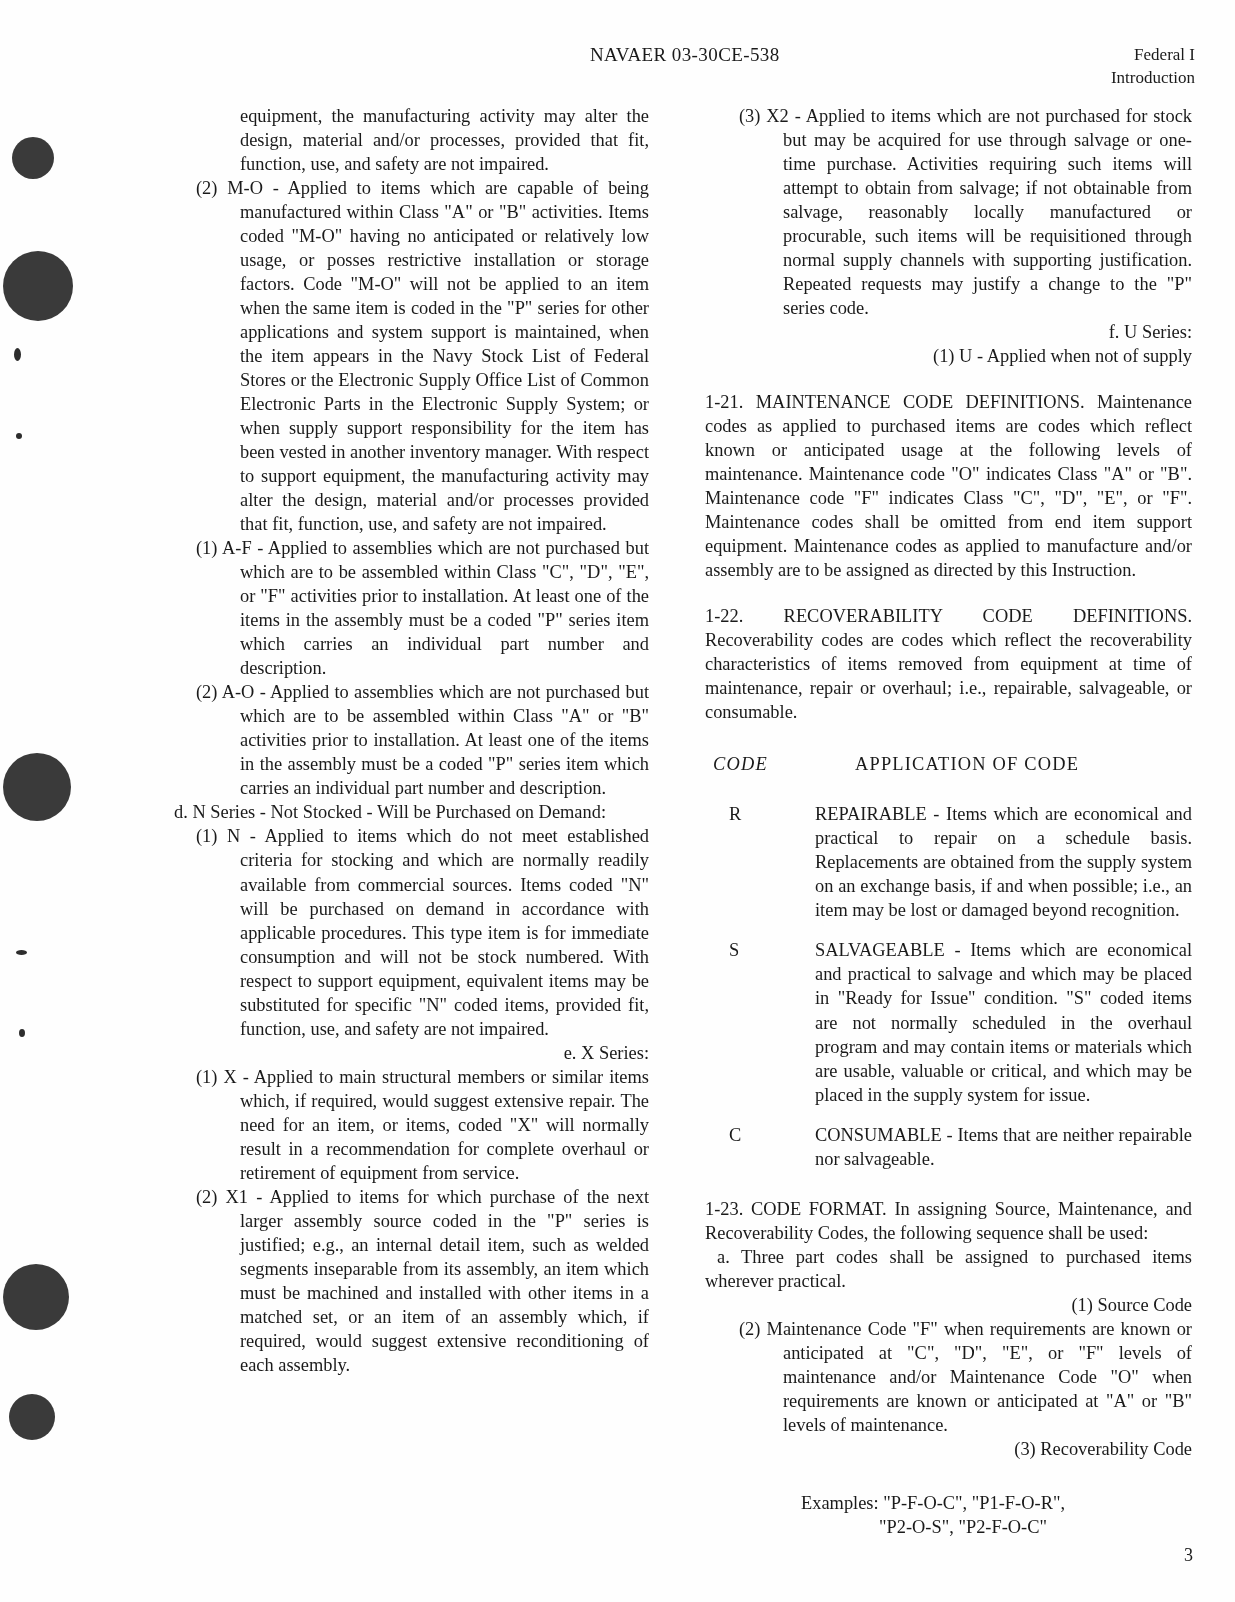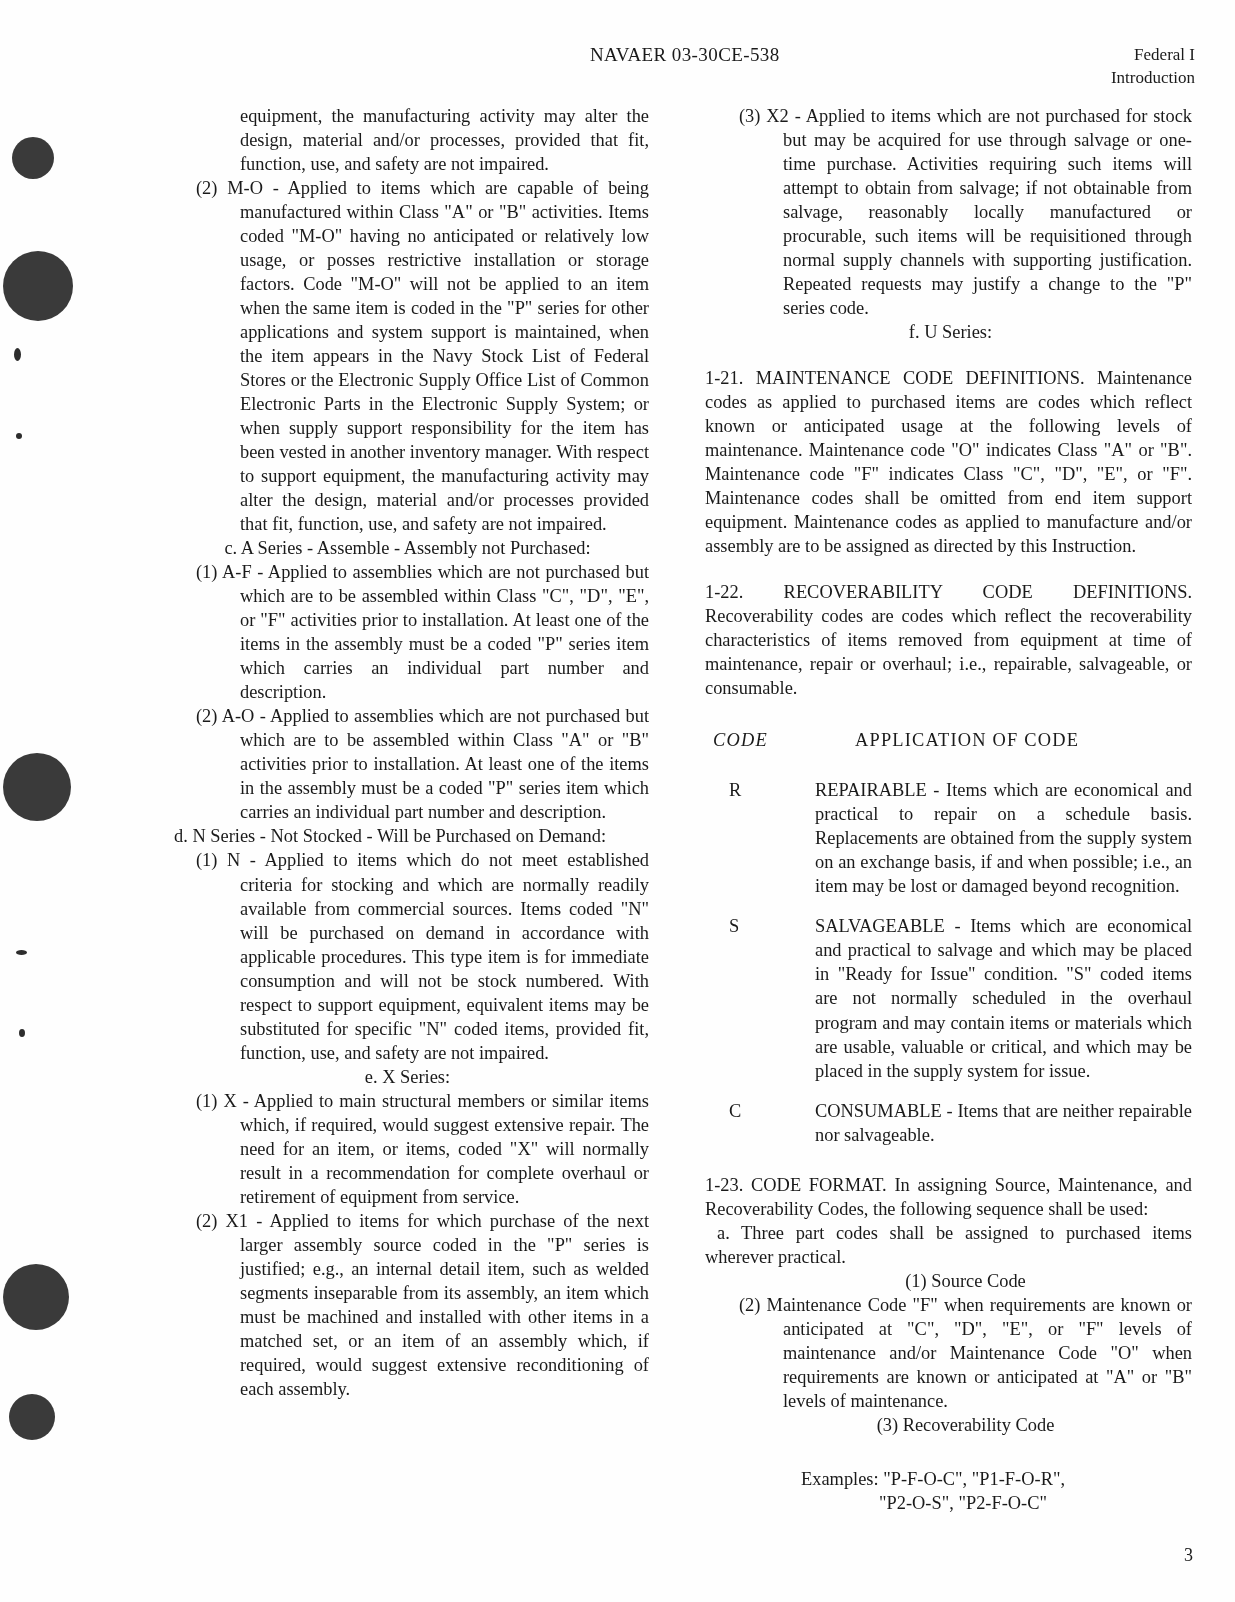--- a/index.html
+++ b/index.html
@@ -69,21 +69,21 @@
   .col { width: 497px; }
 
   p, .line {
     margin: 0;
     font-size: 18.4px;
     line-height: 1.305;
     text-align: justify;
     text-justify: inter-word;
     hyphens: none;
   }
-  .nojust { text-align: center; }
+  .nojust { text-align: right; }
 
   
   .lvl-num {            
     padding-left: 78px;
     text-indent: -44px;
   }
   .lvl-num-deep {       
     padding-left: 122px;
     text-indent: -44px;
   }
@@ -168,21 +168,20 @@
   </div>
 
   <div class="columns">
 
     <div class="col">
 
       <p class="cont">equipment, the manufacturing activity may alter the design, material and/or processes, provided that fit, function, use, and safety are not impaired.</p>
 
       <p class="lvl-num">(2) M-O - Applied to items which are capable of being manufactured within Class "A" or "B" activities.  Items coded "M-O" having no anticipated or relatively low usage, or posses restrictive installation or storage factors. Code "M-O" will not be applied to an item when the same item is coded in the "P" series for other applications and system support is maintained, when the item appears in the Navy Stock List of Federal Stores or the Electronic Supply Office List of Common Electronic Parts in the Electronic Supply System; or when supply support responsibility for the item has been vested in another inventory manager. With respect to support equipment, the manufacturing activity may alter the design, material and/or processes provided that fit, function, use, and safety are not impaired.</p>
 
-      <p class="lvl-alpha nojust">c. A Series - Assemble - Assembly not Purchased:</p>
 
       <p class="lvl-num">(1) A-F - Applied to assemblies which are not purchased but which are to be assembled within Class "C", "D", "E", or "F" activities prior to installation. At least one of the items in the assembly must be a coded "P" series item which carries an individual part number and description.</p>
 
       <p class="lvl-num">(2) A-O - Applied to assemblies which are not purchased but which are to be assembled within Class "A" or "B" activities prior to installation.  At least one of the items in the assembly must be a coded "P" series item which carries an individual part number and description.</p>
 
       <p class="lvl-alpha-flush">d. N Series - Not Stocked - Will be Purchased on Demand:</p>
 
       <p class="lvl-num">(1) N - Applied to items which do not meet established criteria for stocking and which are normally readily available from commercial sources.  Items coded "N" will be  purchased on demand in accordance with applicable procedures.  This type item is for immediate consumption and will not be stock numbered. With respect to support equipment, equivalent items may be substituted for specific "N" coded items, provided fit, function, use, and safety are not impaired.</p>
 
       <p class="lvl-alpha nojust">e. X Series:</p>
@@ -192,20 +191,21 @@
       <p class="lvl-num">(2) X1 - Applied to items for which purchase of the next larger assembly source coded in the "P" series is justified; e.g., an internal detail item, such as welded segments inseparable from its assembly, an item which must be machined and installed with other items in a matched set, or an item of an assembly which, if required, would suggest extensive reconditioning of each assembly.</p>
 
     </div>
 
     <div class="col">
 
       <p class="lvl-num">(3) X2 - Applied to items which are not purchased for stock but may be acquired for use through salvage or one-time purchase.  Activities requiring such items will attempt to obtain from salvage; if not obtainable from salvage, reasonably locally manufactured or procurable, such items will be requisitioned through normal supply channels with supporting justification. Repeated requests may justify a change to the "P" series code.</p>
 
       <p class="lvl-alpha nojust">f. U Series:</p>
 
+      <p class="lvl-num-deep nojust">(1) U - Applied when not of supply</p>
 
       <div class="gap-md"></div>
 
       <p class="para-flush">1-21.   MAINTENANCE CODE DEFINITIONS. Maintenance codes as applied to purchased items are codes which reflect known or anticipated usage at the following levels of maintenance.  Maintenance code "O" indicates Class "A" or "B".  Maintenance code "F" indicates Class "C", "D", "E", or "F".  Maintenance codes shall be omitted from end item support equipment.  Maintenance codes as applied to manufacture and/or assembly are to be assigned as directed by this Instruction.</p>
 
       <div class="gap-md"></div>
 
       <p class="para-flush">1-22. RECOVERABILITY CODE DEFINITIONS. Recoverability codes are codes which reflect the recoverability characteristics of items removed from equipment at time of maintenance, repair or overhaul; i.e., repairable, salvageable, or consumable.</p>
 
       <div class="gap-lg"></div>

